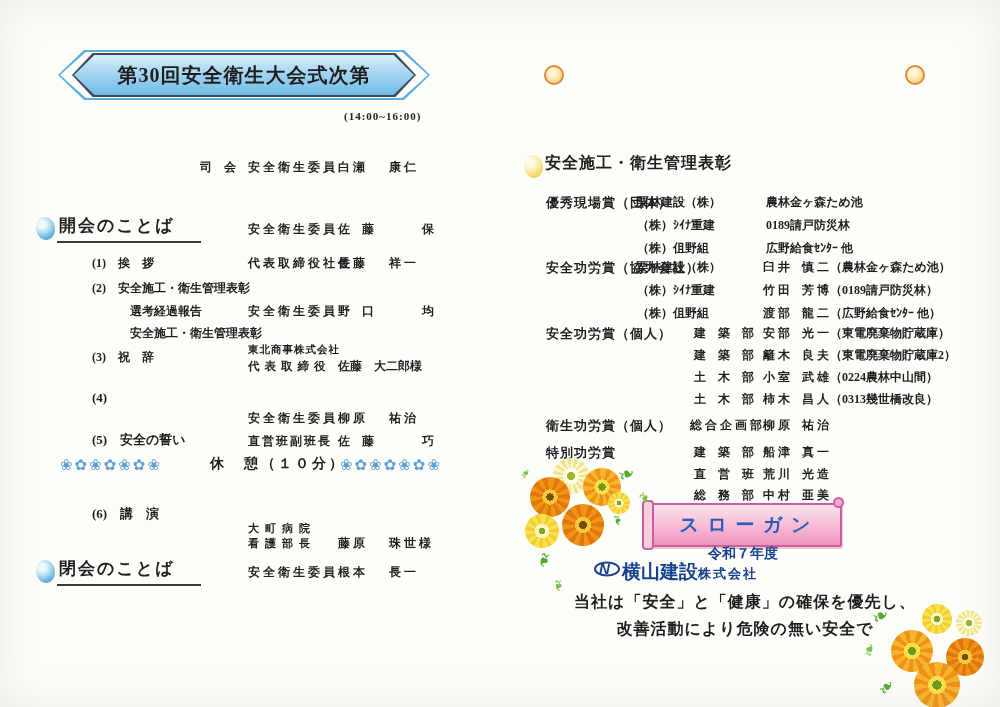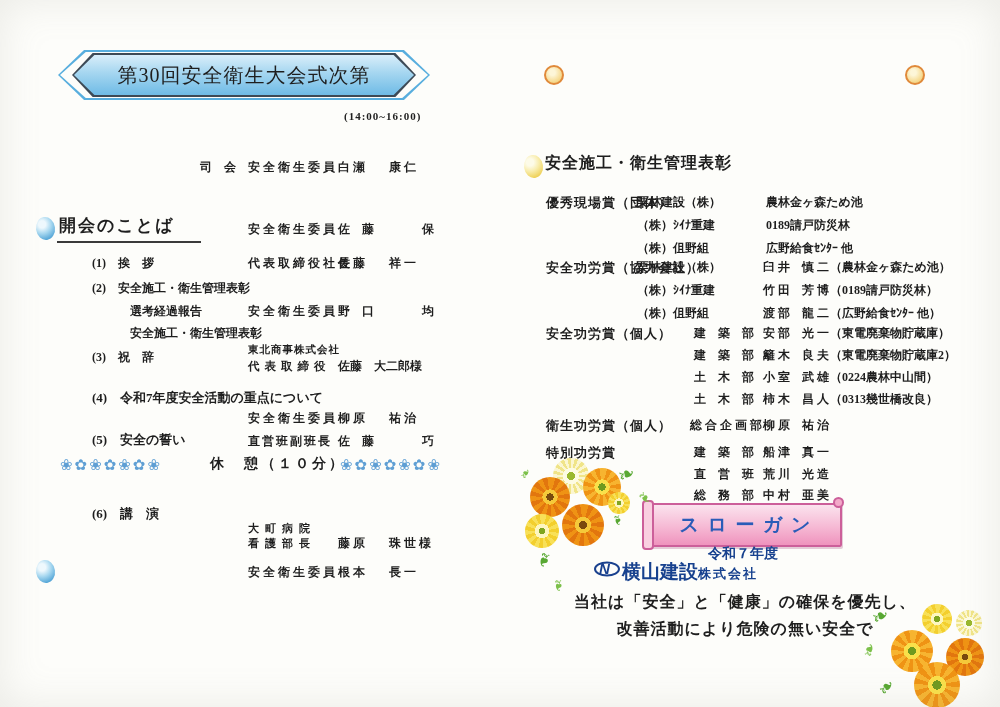--- a/index.html
+++ b/index.html
@@ -11,21 +11,21 @@
   .sheet::after{content:"";position:absolute;inset:0;pointer-events:none;
     box-shadow:inset 0 0 40px rgba(150,150,140,.18);}
   .t{position:absolute;font-weight:bold;font-size:12px;white-space:nowrap;line-height:1.25;}
   .sm{font-size:10.5px;}
   
   .hex-wrap{position:absolute;}
   .hexA{clip-path:polygon(0% 50%,7% 0%,93% 0%,100% 50%,93% 100%,7% 100%);}
   .hexB{clip-path:polygon(0% 50%,6% 0%,94% 0%,100% 50%,94% 100%,6% 100%);}
   .hex-l{position:absolute;}
   .hex-text{position:absolute;inset:0;display:flex;align-items:center;justify-content:center;
-    font-weight:normal;white-space:nowrap;}
+    font-weight:bold;white-space:nowrap;}
   
   .bl1{inset:0;background:#58aede;}
   .bl2{inset:2px;background:#fdfdfa;}
   .bl3{top:3px;bottom:3px;left:14px;right:14px;background:#3d4a56;}
   .bl4{top:5px;bottom:5px;left:16px;right:16px;
        background:linear-gradient(180deg,#d9eefa 0%,#a5d6f0 45%,#6fbbe6 100%);}
   
   .yl1{inset:0;background:#ddb52f;}
   .yl2{inset:2px;background:linear-gradient(90deg,#f7eb9a 0%,#fdfae2 50%,#f7ec92 100%);}
   .yl3{top:6px;bottom:6px;left:40px;right:40px;background:#d8b62e;}
@@ -117,40 +117,40 @@
   <span class="t ln" style="top:304px">野　口　　　　均</span>
   <span class="t" style="left:130px;top:326px">安全施工・衛生管理表彰</span>
 
   <span class="t" style="left:92px;top:350px">(3)</span>
   <span class="t" style="left:118px;top:350px">祝　辞</span>
   <span class="t sm" style="left:248px;top:343px;letter-spacing:1px">東北商事株式会社</span>
   <span class="t" style="left:248px;top:359px;font-size:11.5px;letter-spacing:5px">代表取締役</span>
   <span class="t ln" style="top:359px">佐藤　大二郎様</span>
 
   <span class="t" style="left:92px;top:390px;font-size:13px">(4)</span>
-  <span class="t" style="left:120px;top:390px;font-size:13px">令和7年度安全活動の重点について</span>
   <span class="t lt" style="top:411px">安全衛生委員</span>
   <span class="t ln" style="top:411px">柳 原　　祐 治</span>
 
   <span class="t" style="left:92px;top:432px;font-size:13px">(5)</span>
   <span class="t" style="left:120px;top:432px;font-size:13px">安全の誓い</span>
   <span class="t" style="left:248px;top:434px;letter-spacing:2px">直営班副班長</span>
   <span class="t ln" style="top:434px">佐　藤　　　　巧</span>
 
   <span class="garland" style="left:60px;top:456px">❀✿❀✿❀✿❀</span>
   <span class="t" style="left:210px;top:455px;font-size:14px;letter-spacing:3px">休　憩（１０分）</span>
   <span class="garland" style="left:340px;top:456px">❀✿❀✿❀✿❀</span>
 
   <span class="t" style="left:92px;top:506px;font-size:13px">(6)</span>
   <span class="t" style="left:120px;top:506px;font-size:13px">講　演</span>
   <span class="t" style="left:248px;top:522px;font-size:11px;letter-spacing:6px">大町病院</span>
   <span class="t" style="left:248px;top:537px;font-size:11px;letter-spacing:6px">看護部長</span>
   <span class="t ln" style="top:536px">藤 原　　珠 世 様</span>
 
   <div class="bullet bullet-blue" style="left:36px;top:560px"></div>
+  <span class="sec-head" style="left:57px;top:557px">閉会のことば</span>
   <span class="t lt" style="top:565px">安全衛生委員</span>
   <span class="t ln" style="top:565px">根 本　　長 一</span>
 
   <div class="orb" style="left:544px;top:65px"></div>
   <div class="orb" style="left:905px;top:65px"></div>
 
   <div class="bullet bullet-yellow" style="left:524px;top:155px"></div>
   <span class="sec-head-r" style="left:545px;top:153px">安全施工・衛生管理表彰</span>
 
   <span class="t ra" style="top:195px">優秀現場賞（団体）</span>

